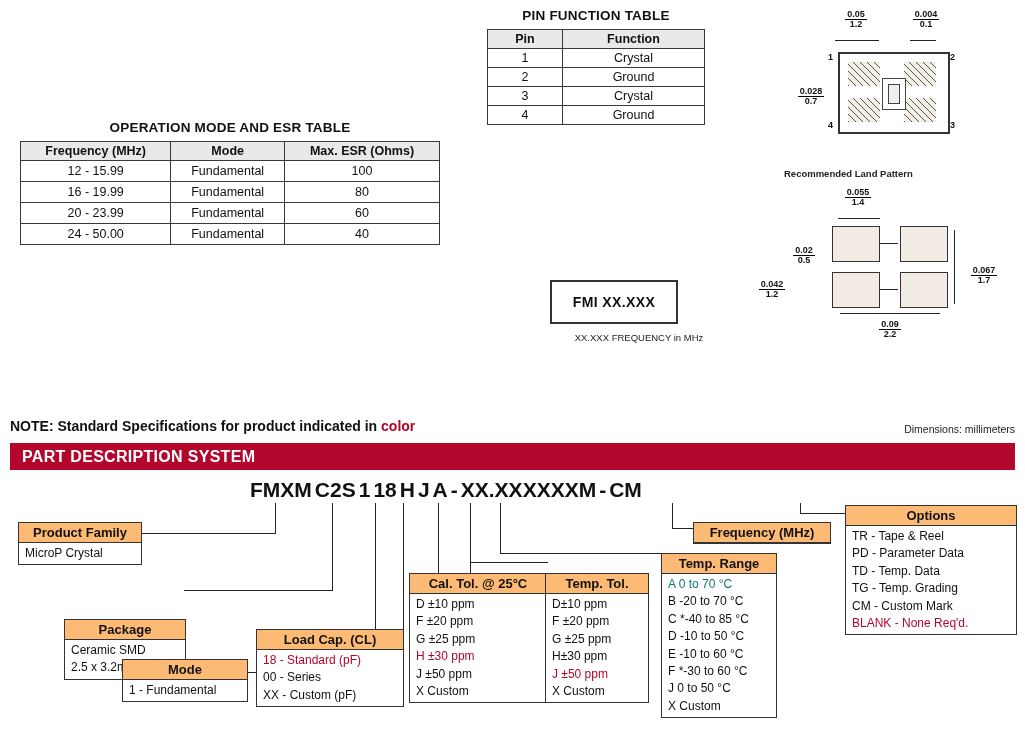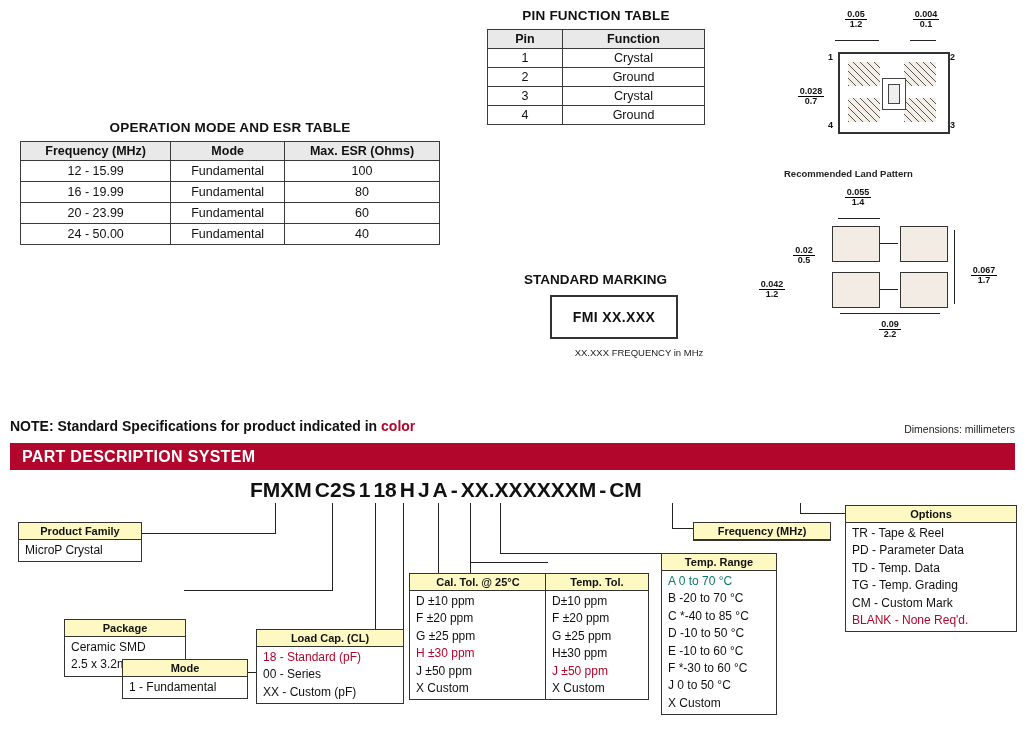--- a/index.html
+++ b/index.html
@@ -75,22 +75,22 @@
     letter-spacing:.3px;
   }
 
   
   #partcode{left:250px;top:478px;font-weight:bold;font-size:21px;letter-spacing:0px;white-space:nowrap;}
   #partcode span{margin-right:3px;}
 
   
   .box{border:1px solid #333;background:#fff;box-sizing:border-box;}
   .box .hdr{
-    background:#fef9c3;border-bottom:1px solid #333;
-    font-weight:bold;font-size:11px;text-align:center;padding:2px 4px;
+    background:#fdba74;border-bottom:1px solid #333;
+    font-weight:bold;font-size:13px;text-align:center;padding:2px 4px;
   }
   .box .body{font-size:12px;padding:2px 6px;line-height:1.45;}
   .box .body div{white-space:nowrap;}
   .red{color:#b3062c;}
 
   
   .ln{position:absolute;background:#222;}
 </style>
 </head>
 <body>
@@ -154,21 +154,20 @@
       <tr>
         <td>24 - 50.00</td>
         <td>Fundamental</td>
         <td>40</td>
       </tr>
     </tbody>
   </table>
 </div>
 
 <div class="abs" id="marking">
-  <div class="mk-title">STANDARD MARKING</div>
   <div class="mk-box">
     <span>FMI XX.XXX</span>
   </div>
   <div class="mk-note">XX.XXX FREQUENCY in MHz</div>
 </div>
 
 <div class="abs" style="left:790px;top:2px;width:225px;height:160px;">
 
   <div class="abs dimlabel" style="left:40px;top:8px;width:52px;">
     <span class="top">0.05</span><br>

